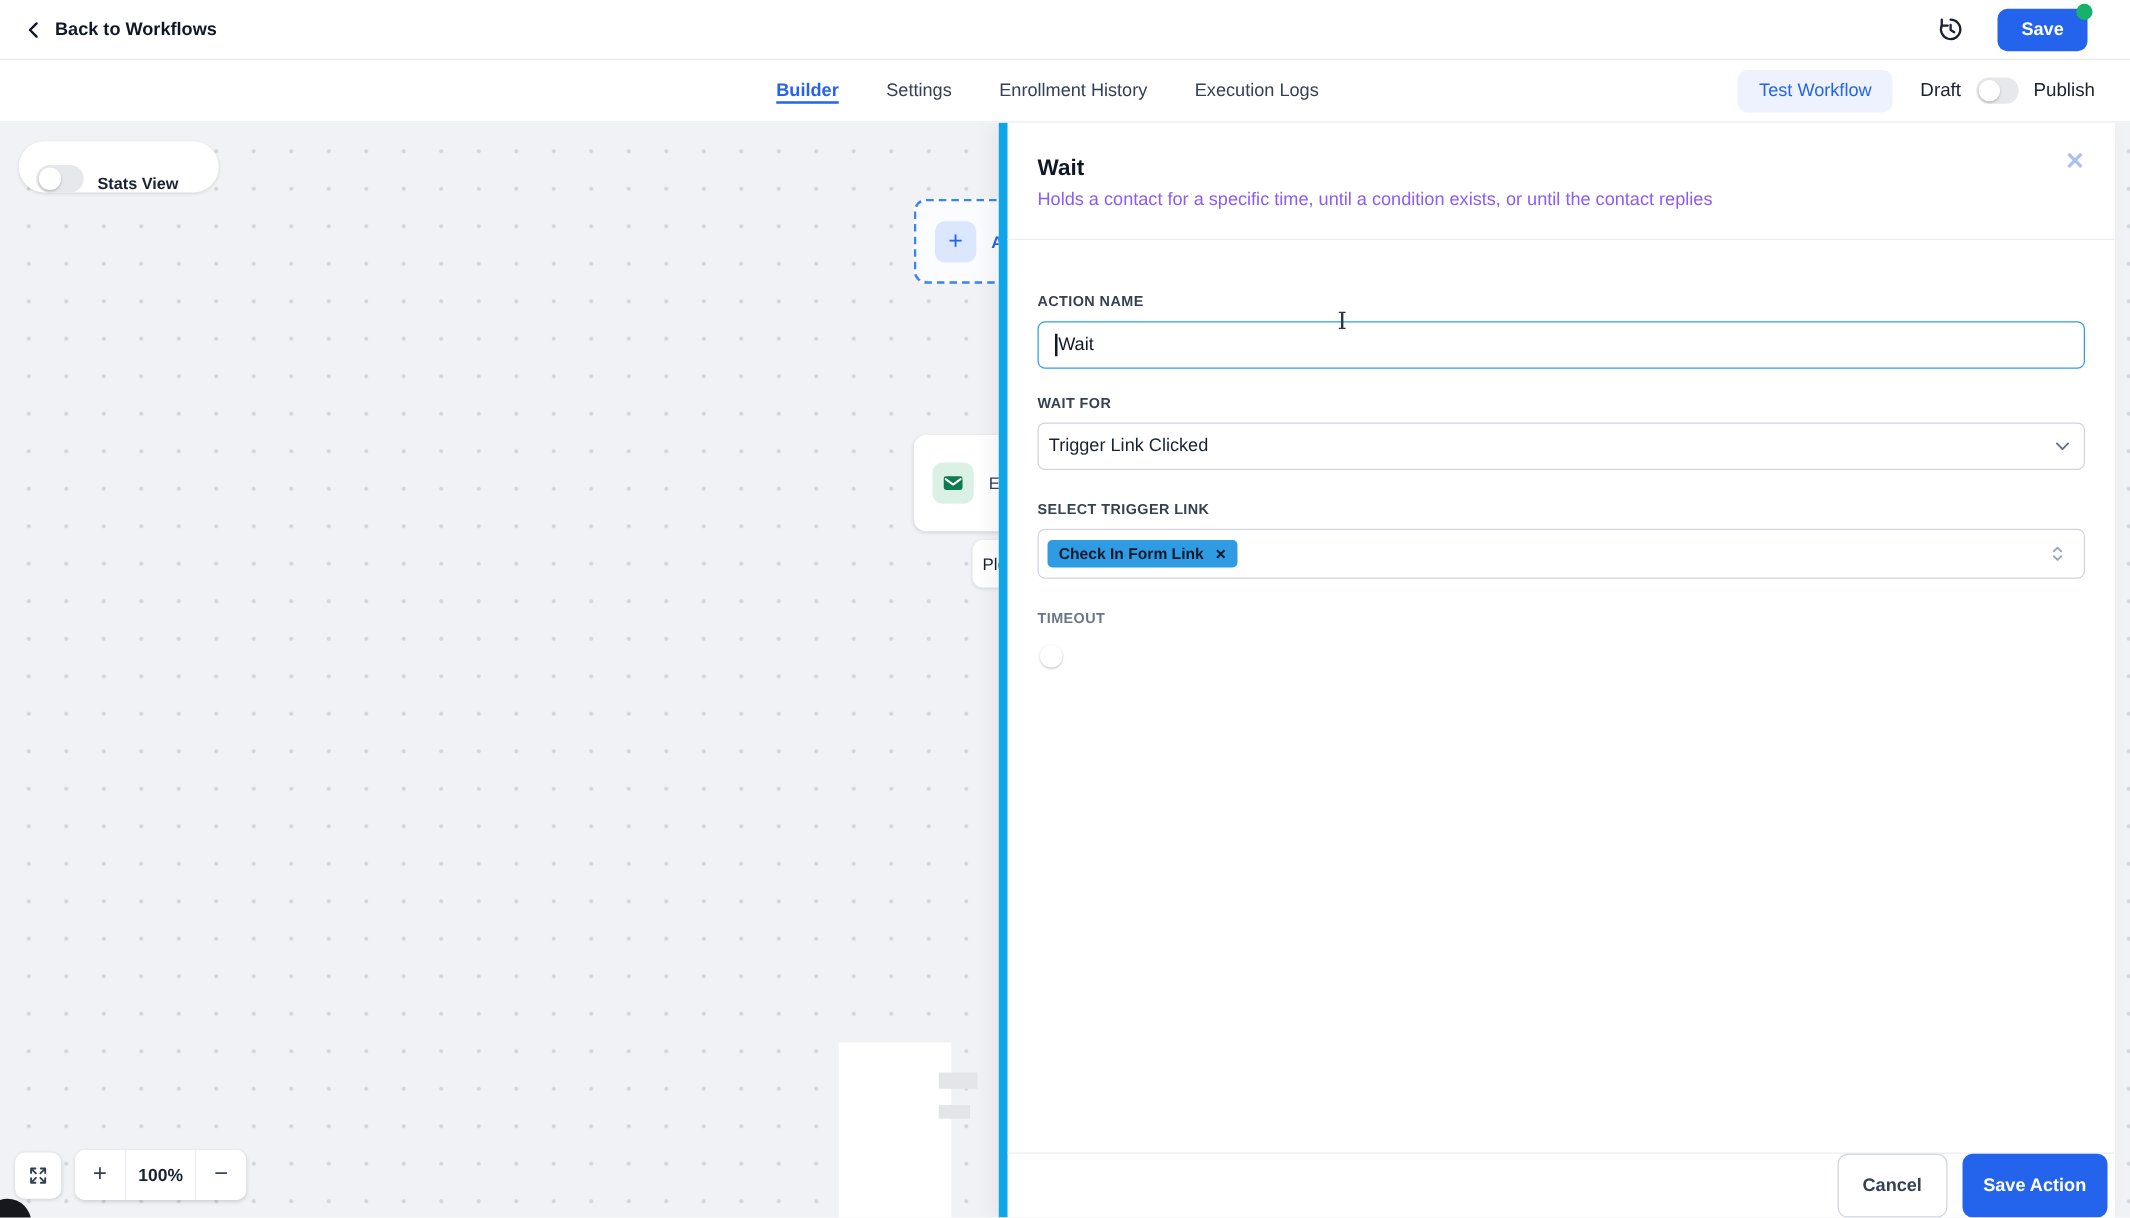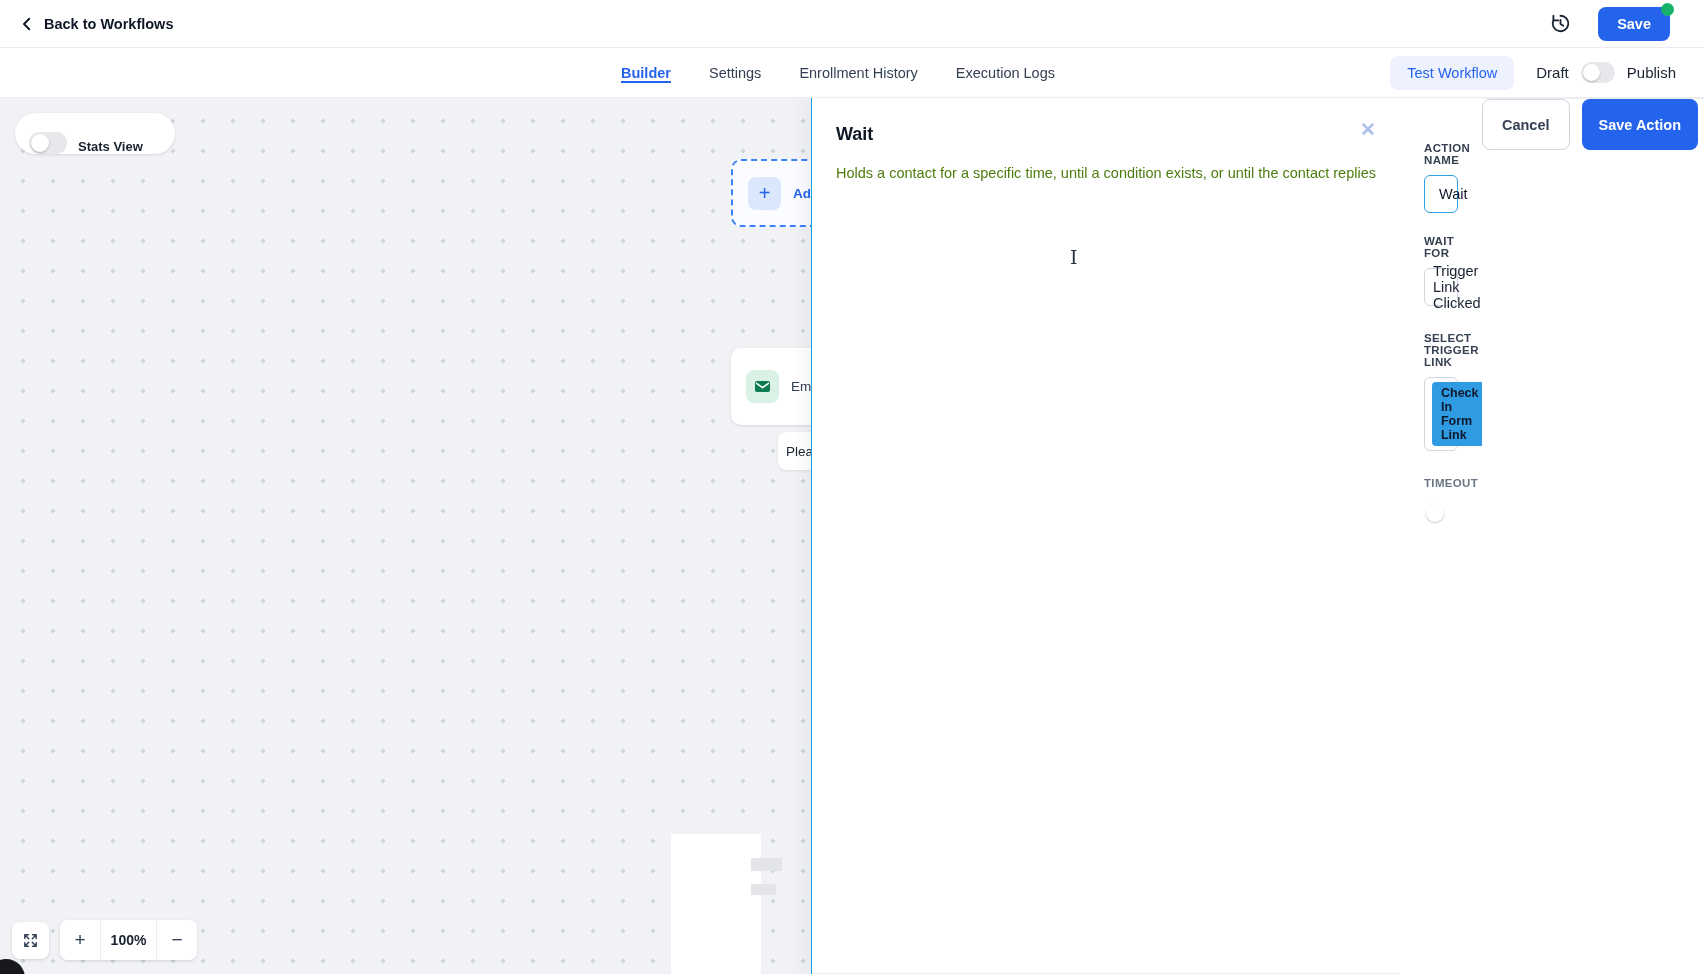--- a/index.html
+++ b/index.html
@@ -91,26 +91,26 @@
                font-family:inherit; }
   .zoom-in, .zoom-out { width:40px; font-size:19px; color:#344054; }
   .zoom-level { width:57px; font-size:14px; font-weight:700; color:#182230;
                 border-left:1px solid #ECEDF1; border-right:1px solid #ECEDF1; }
 
   
   .text-cursor { position:absolute; left:1070px; top:148px; font-family:"DejaVu Serif", serif;
                  font-size:19px; color:#2b3440; z-index:40; pointer-events:none; }
 
   
-  .panel { position:absolute; top:0; right:0; bottom:0; width:893px; background:#fff; z-index:20;
-           border-left:1px solid #0ea5e9; box-shadow:-6px 0 16px rgba(16,24,40,.05);
-           display:flex; flex-direction:row; }
+  .panel { position:absolute; top:0; right:12px; bottom:0; width:893px; background:#fff; z-index:20;
+           border-left:7px solid #0ea5e9; box-shadow:-6px 0 16px rgba(16,24,40,.05);
+           display:flex; flex-direction:column; }
   .panel-header { position:relative; padding:26px 24px 23px 24px; border-bottom:1px solid #ECEDF1; }
   .panel-title { font-size:18px; font-weight:700; color:#101828; }
-  .panel-desc { margin-top:20px; font-size:14.5px; color:#4d7c0f; }
+  .panel-desc { margin-top:7px; font-size:14.5px; color:#8b5cf6; }
   .panel-close { position:absolute; top:18px; right:20px; background:none; border:none;
                  display:flex; padding:4px; }
   .panel-close span { font-size:19px; font-weight:700; color:#AEBFEC; line-height:1; }
 
   .panel-body { flex:1; padding:44px 24px 0 24px; overflow:hidden; }
   .field-label { font-size:11.5px; font-weight:700; letter-spacing:.03em; color:#364152; }
   .field-label.muted { color:#6B7686; }
 
   .text-input { margin-top:9px; height:38px; border:1.5px solid #2E9FE3; border-radius:6px;
                 display:flex; align-items:center; padding:0 13px; font-size:14.5px; color:#101828;

